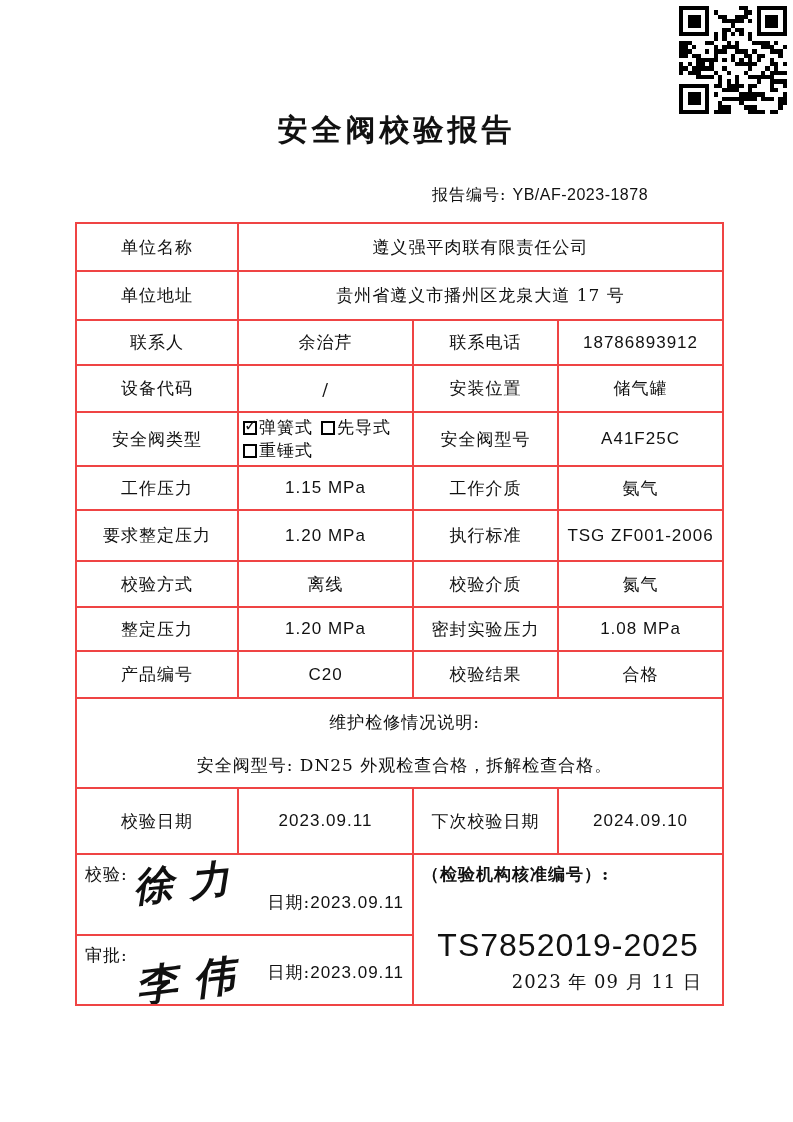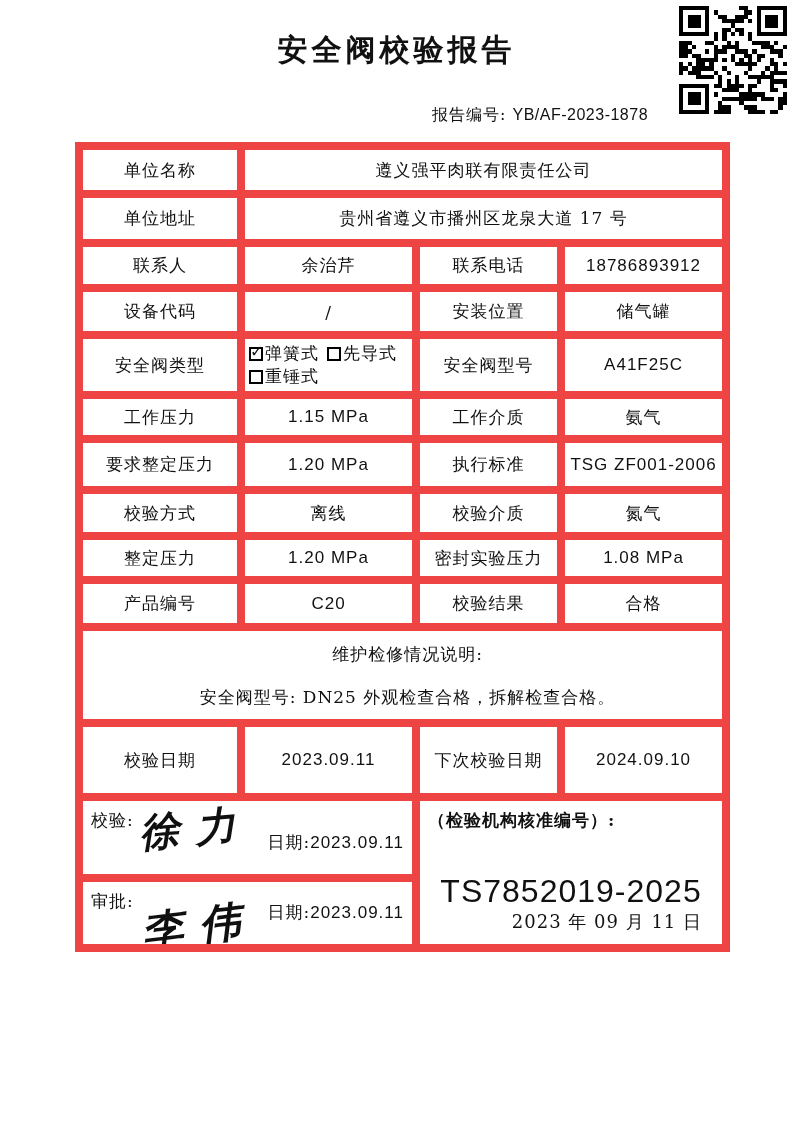--- a/index.html
+++ b/index.html
@@ -8,35 +8,35 @@
     width:793px; height:1122px; position:relative;
     font-family:"DejaVu Serif","Liberation Serif",serif;
     color:#111;
   }
   .latin { font-family:"Liberation Sans","DejaVu Sans",sans-serif; }
 
   .qr-box { position:absolute; top:6px; right:6px; width:108px; height:108px; background:#fff; }
   .qr-box svg { width:100%; height:100%; shape-rendering:crispEdges; fill:#000; }
 
   .doc-title {
-    padding-top:30px; text-align:center;
+    padding-top:110px; text-align:center;
     font-size:30px; font-weight:bold; letter-spacing:4px;
   }
   .report-no-line {
     margin-top:34px; margin-left:432px;
     font-size:16px; letter-spacing:1px; white-space:nowrap;
   }
   .report-no-line .latin { font-size:16px; letter-spacing:0.5px; }
 
   table.report {
     margin:16px 0 0 75px; width:647px;
     border-collapse:collapse; table-layout:fixed;
   }
   table.report td {
-    border:8px solid #ef4444; vertical-align:middle;
+    border:2px solid #ef4444; vertical-align:middle;
     text-align:center; font-size:17px; letter-spacing:1px;
     overflow:hidden;
   }
   td.lbl { letter-spacing:2px; }
   td.left { text-align:left; }
 
   .cb-cell { padding:3px 2px 3px 4px; letter-spacing:1px; }
   .cb-line { display:flex; align-items:center; gap:8px; white-space:nowrap; }
   .cb-item { display:inline-flex; align-items:center; }
   .cb-box {
@@ -482,21 +482,21 @@
   </tr>
 
   <tr>
     <td colspan="4" class="maint-cell left" style="height:89px">
       <div>维护检修情况说明:</div>
       <div class="line2">安全阀型号: DN25 外观检查合格，拆解检查合格。</div>
     </td>
   </tr>
 
   <tr>
-    <td class="lbl" style="height:74px">校验日期</td>
+    <td class="lbl" style="height:66px">校验日期</td>
     <td class="latin">2023.09.11</td>
     <td class="lbl">下次校验日期</td>
     <td class="latin">2024.09.10</td>
   </tr>
 
   <tr>
     <td colspan="2" class="sig-cell" style="height:81px">
       <span class="sig-label">校验:</span>
       <span class="sig-name verifier">徐力</span>
       <span class="sig-date"><span>日期:</span><span class="latin">2023.09.11</span></span>

